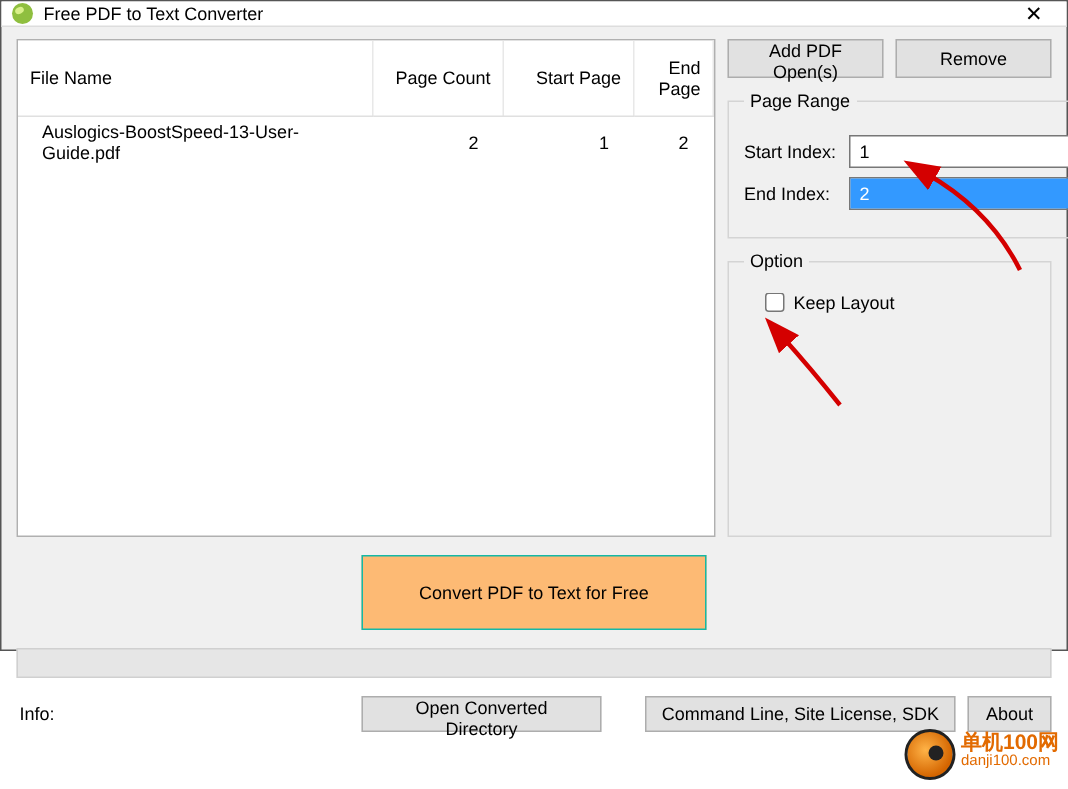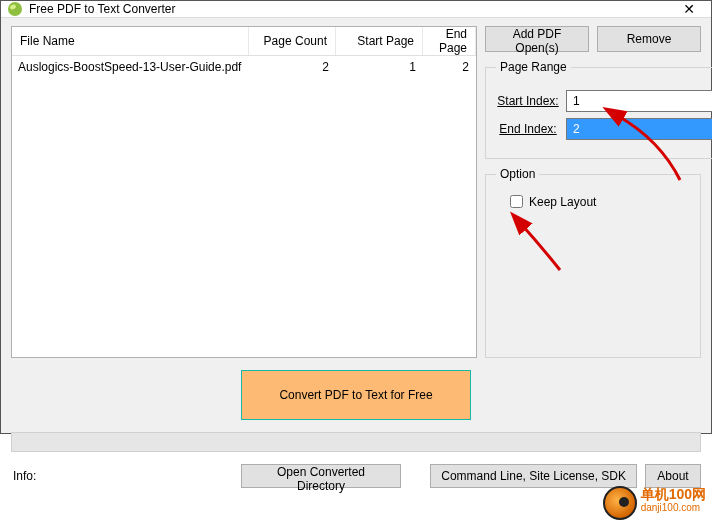--- a/index.html
+++ b/index.html
@@ -44,28 +44,28 @@
   }
   .table-wrap {
     flex: 1; background: #fff;
     border: 1px solid #b0b0b0;
     box-sizing: border-box;
     overflow: hidden;
   }
   table { width: 100%; border-collapse: collapse; font-size: 12px; }
   thead th {
     text-align: left; font-weight: normal;
-    padding: 0 8px; height: 20px;
+    padding: 11px 8px; height: 20px;
     background: #fff;
     border-bottom: 1px solid #e0e0e0;
     border-right: 1px solid #e8e8e8;
   }
   thead th.num { text-align: right; }
   tbody td {
-    padding: 3px 6px; height: 16px;
+    padding: 3px 16px; height: 16px;
     border-right: 1px solid transparent;
   }
   tbody td.num { text-align: right; }
   .right-panel {
     width: 216px; display: flex; flex-direction: column; gap: 8px;
   }
   .btn {
     background: #e1e1e1;
     border: 1px solid #adadad;
     padding: 0 10px;
@@ -78,21 +78,21 @@
   .btn-row .btn { flex: 1; height: 26px; }
   fieldset.group {
     border: 1px solid #d4d4d4;
     margin: 0; padding: 10px 10px 12px 10px;
     font-size: 12px;
   }
   fieldset.group legend { padding: 0 4px; font-size: 12px; }
   .field-row {
     display: flex; align-items: center; gap: 6px; margin: 6px 0;
   }
-  .field-row label { width: 64px; text-align: center; text-decoration: underline; }
+  .field-row label { width: 64px; text-align: left; }
   .spinner {
     display: flex; flex: 1; height: 22px;
     border: 1px solid #777; background: #fff;
     box-sizing: border-box;
     position: relative;
   }
   .spinner input {
     border: none; outline: none; flex: 1;
     padding: 0 6px; font-size: 12px; font-family: inherit;
     background: transparent;

